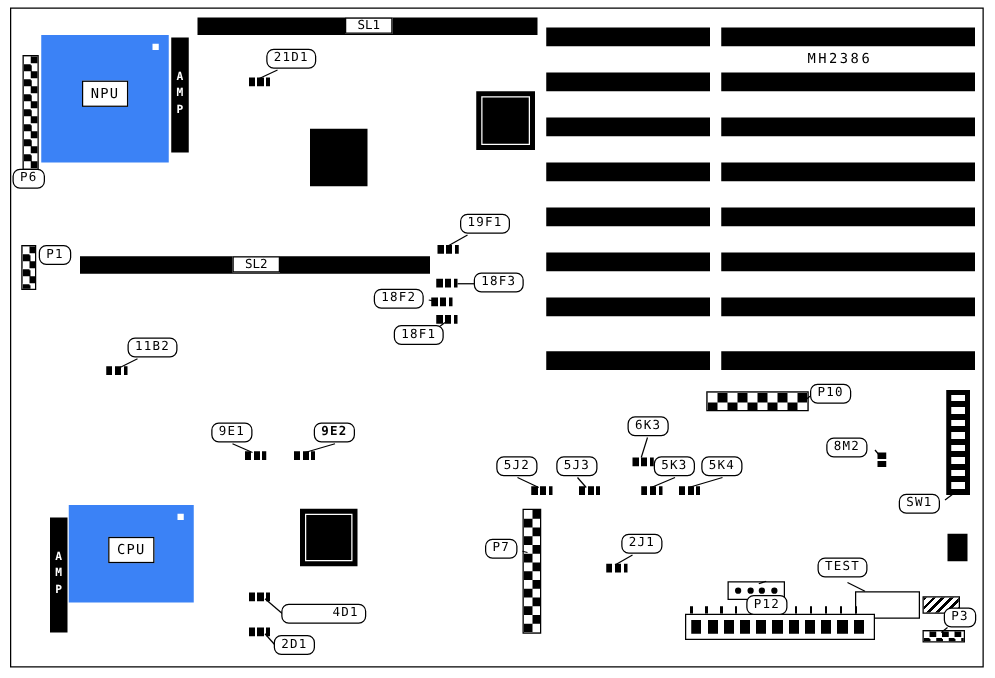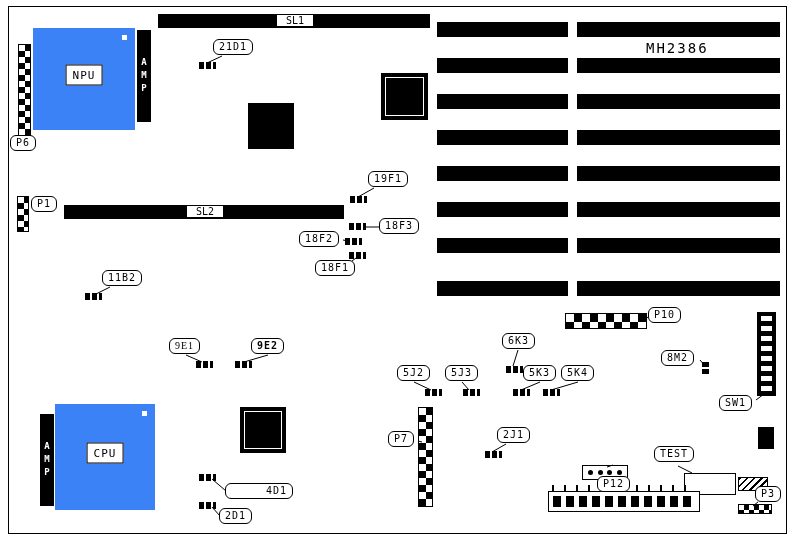--- a/index.html
+++ b/index.html
@@ -39,21 +39,21 @@
   .jmp.v { width:7px; height:13px;
            background:repeating-linear-gradient(180deg,#000 0 5px,#fff 5px 7px); }
 
   .chip { position:absolute; background:#000; }
   .chip.ring { outline:1px solid #fff; outline-offset:-5px; }
 
   .dip { position:absolute; background:#000; }
   .dip .dip-switches { position:absolute; left:4px; right:4px; top:4px; bottom:4px;
         background:repeating-linear-gradient(180deg,#fff 0 5px,#000 5px 10px); }
 
-  .marking { position:absolute; font-size:14px; letter-spacing:2px; }
+  .marking { position:absolute; font-size:11px; letter-spacing:2px; }
 
   .outline-box { position:absolute; background:#fff; border:1px solid #000; }
 
   .hatch { position:absolute; border:1px solid #000;
            background:repeating-linear-gradient(135deg,#000 0 2px,#fff 2px 5px); }
 
   .pin-strip { position:absolute; background:#fff; border:1px solid #000; }
   .pin-strip .pins { position:absolute; left:4px; right:4px; top:4px; bottom:4px;
         background:repeating-linear-gradient(90deg,#000 0 8px,#fff 8px 13px); }
   .ticks { position:absolute; height:6px;
@@ -129,21 +129,21 @@
 <div class="hatch" style="left:738px;top:477px;width:30px;height:14px;"></div>
 
 <div class="ticks" style="left:552px;top:485px;width:144px;"></div>
 <div class="pin-strip" style="left:548px;top:491px;width:152px;height:21px;">
   <div class="pins"></div>
 </div>
 
 <div class="amp-bar" style="left:40px;top:414px;height:92px;">
   <span>AMP</span>
 </div>
-<div class="socket" style="left:55px;top:404px;width:100px;height:106px;">
+<div class="socket" style="left:55px;top:404px;width:100px;height:78px;">
   <div class="pin1"></div>
   <div class="socket-label">CPU</div>
 </div>
 
 <div class="jmp" style="left:199px;top:62px;"></div>
 <div class="jmp" style="left:350px;top:196px;"></div>
 <div class="jmp" style="left:349px;top:223px;"></div>
 <div class="jmp" style="left:345px;top:238px;"></div>
 <div class="jmp" style="left:349px;top:252px;"></div>
 <div class="jmp" style="left:85px;top:293px;"></div>
@@ -188,21 +188,21 @@
 </svg>
 
 <div class="callout" style="left:10px;top:135px;">P6</div>
 <div class="callout" style="left:31px;top:196px;">P1</div>
 <div class="callout" style="left:213px;top:39px;">21D1</div>
 <div class="callout" style="left:368px;top:171px;">19F1</div>
 <div class="callout" style="left:379px;top:218px;">18F3</div>
 <div class="callout" style="left:299px;top:231px;">18F2</div>
 <div class="callout" style="left:315px;top:260px;">18F1</div>
 <div class="callout" style="left:102px;top:270px;">11B2</div>
-<div class="callout" style="left:169px;top:338px;font-family:Liberation Serif, serif;">9E1</div>
+<div class="callout" style="left:169px;top:338px;">9E1</div>
 <div class="callout" style="left:251px;top:338px;font-weight:bold;">9E2</div>
 <div class="callout" style="left:502px;top:333px;">6K3</div>
 <div class="callout" style="left:397px;top:365px;">5J2</div>
 <div class="callout" style="left:445px;top:365px;">5J3</div>
 <div class="callout" style="left:523px;top:365px;">5K3</div>
 <div class="callout" style="left:561px;top:365px;">5K4</div>
 <div class="callout" style="left:661px;top:350px;">8M2</div>
 <div class="callout" style="left:648px;top:307px;">P10</div>
 <div class="callout" style="left:719px;top:395px;">SW1</div>
 <div class="callout" style="left:388px;top:431px;">P7</div>

